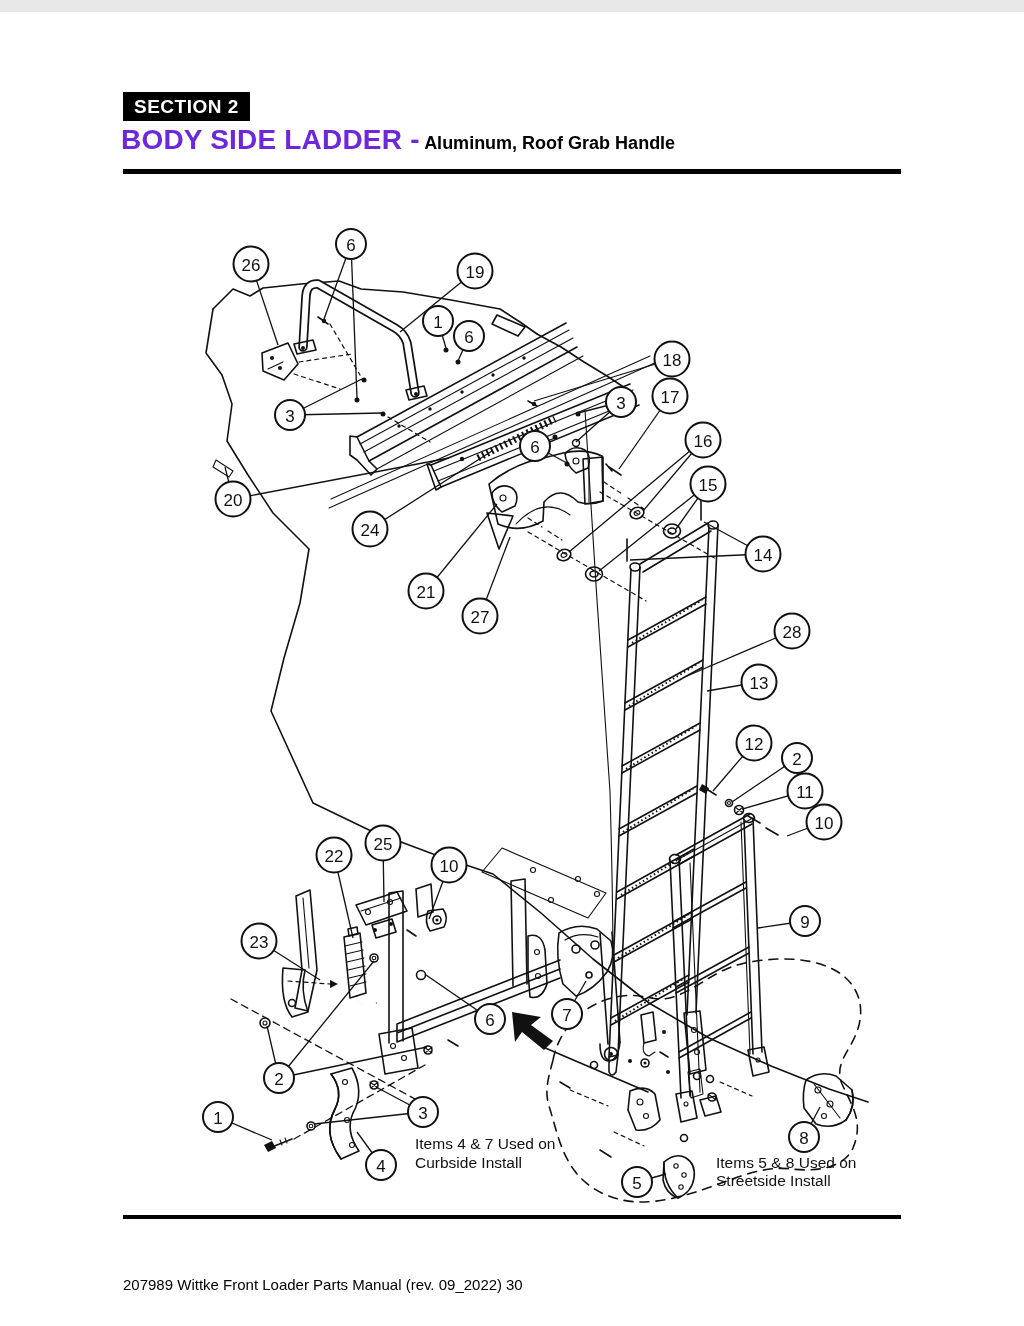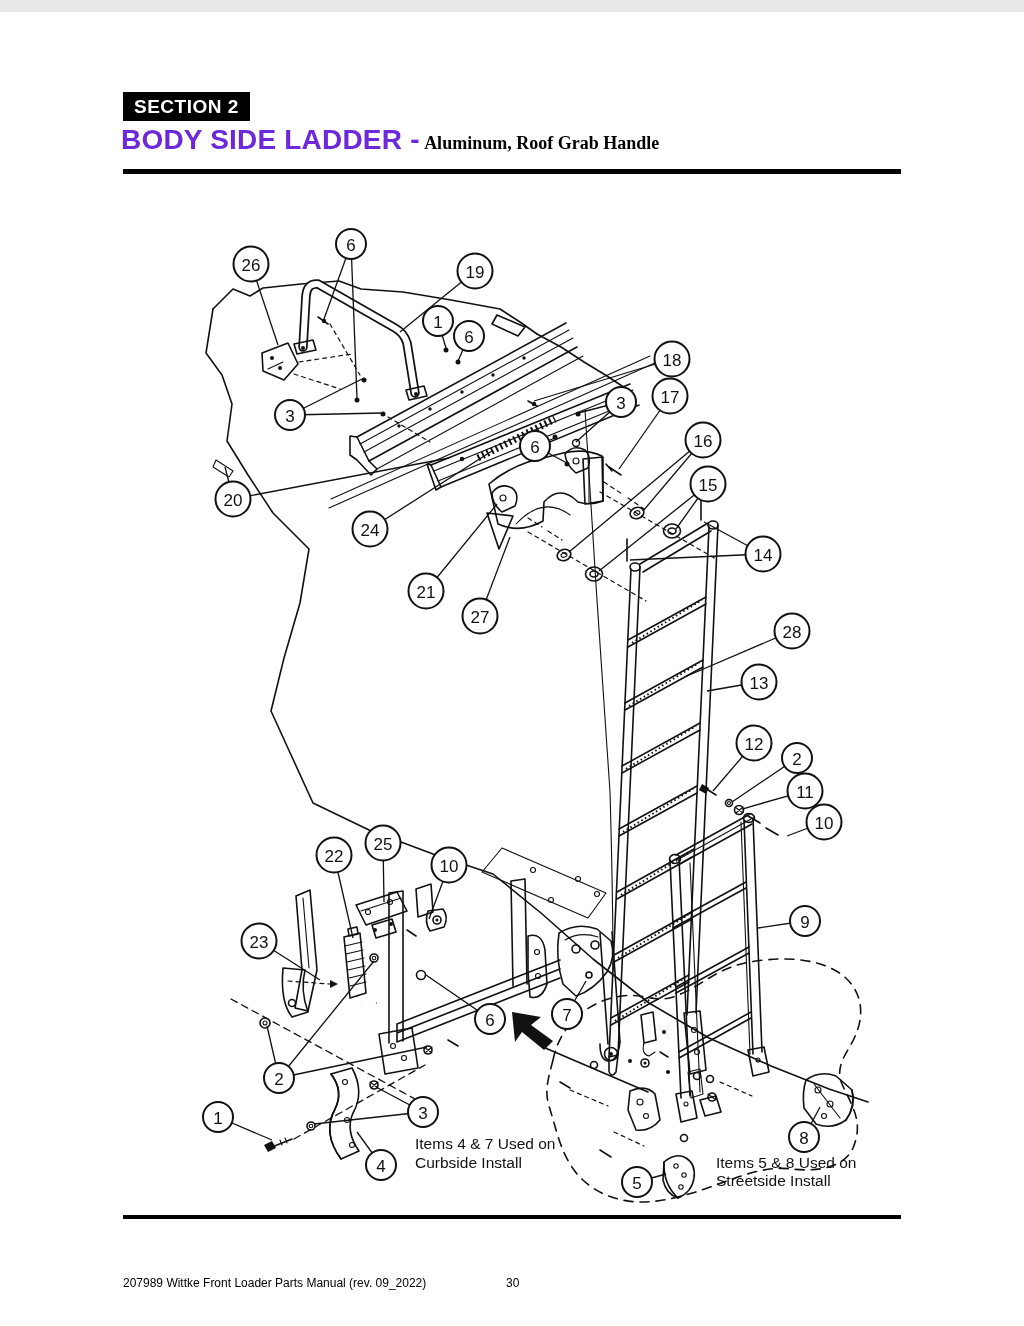--- a/index.html
+++ b/index.html
@@ -4,26 +4,26 @@
 <style>
   html,body{margin:0;padding:0;background:#e8e8e8;}
   #page{position:relative;width:1024px;height:1326px;background:#ffffff;margin:12px auto;
         font-family:"Liberation Sans",sans-serif;overflow:hidden;}
   
   #hdr{position:absolute;left:0;top:0;width:100%;}
   .section-badge{position:absolute;left:123px;top:80px;background:#000;color:#fff;
         font-weight:bold;font-size:19px;line-height:29px;padding:0 11px;letter-spacing:.5px;}
   .title-row{position:absolute;left:121px;top:112px;white-space:nowrap;}
   .title-main{font-size:28px;font-weight:bold;color:#6d28d9;letter-spacing:.2px;}
-  .title-sub{font-size:18px;font-weight:bold;color:#000;font-family:Liberation Serif, serif;}
+  .title-sub{font-size:18px;font-weight:bold;color:#000;}
   .hrule{position:absolute;left:123px;width:778px;height:5px;background:#000;}
   #hdr .hrule{top:157px;}
   
   #ftr .hrule{top:1203px;height:4px;}
-  .ftr-text{position:absolute;top:1264px;font-size:12px;color:#000;}
+  .ftr-text{position:absolute;top:1264px;font-size:15px;color:#000;}
   #ftr-manual{left:123px;}
   #ftr-page{left:506px;}
   
   svg{position:absolute;left:0;top:0;}
   .ln{fill:none;stroke:#111;stroke-width:1.6;stroke-linecap:round;stroke-linejoin:round;}
   .thin{stroke-width:1.1;}
   .dash{stroke-dasharray:7 5;stroke-width:1.3;}
   .dash2{stroke-dasharray:4 4;stroke-width:1.2;}
   .dot{fill:#111;stroke:none;}
   .wht{fill:#fff;}

